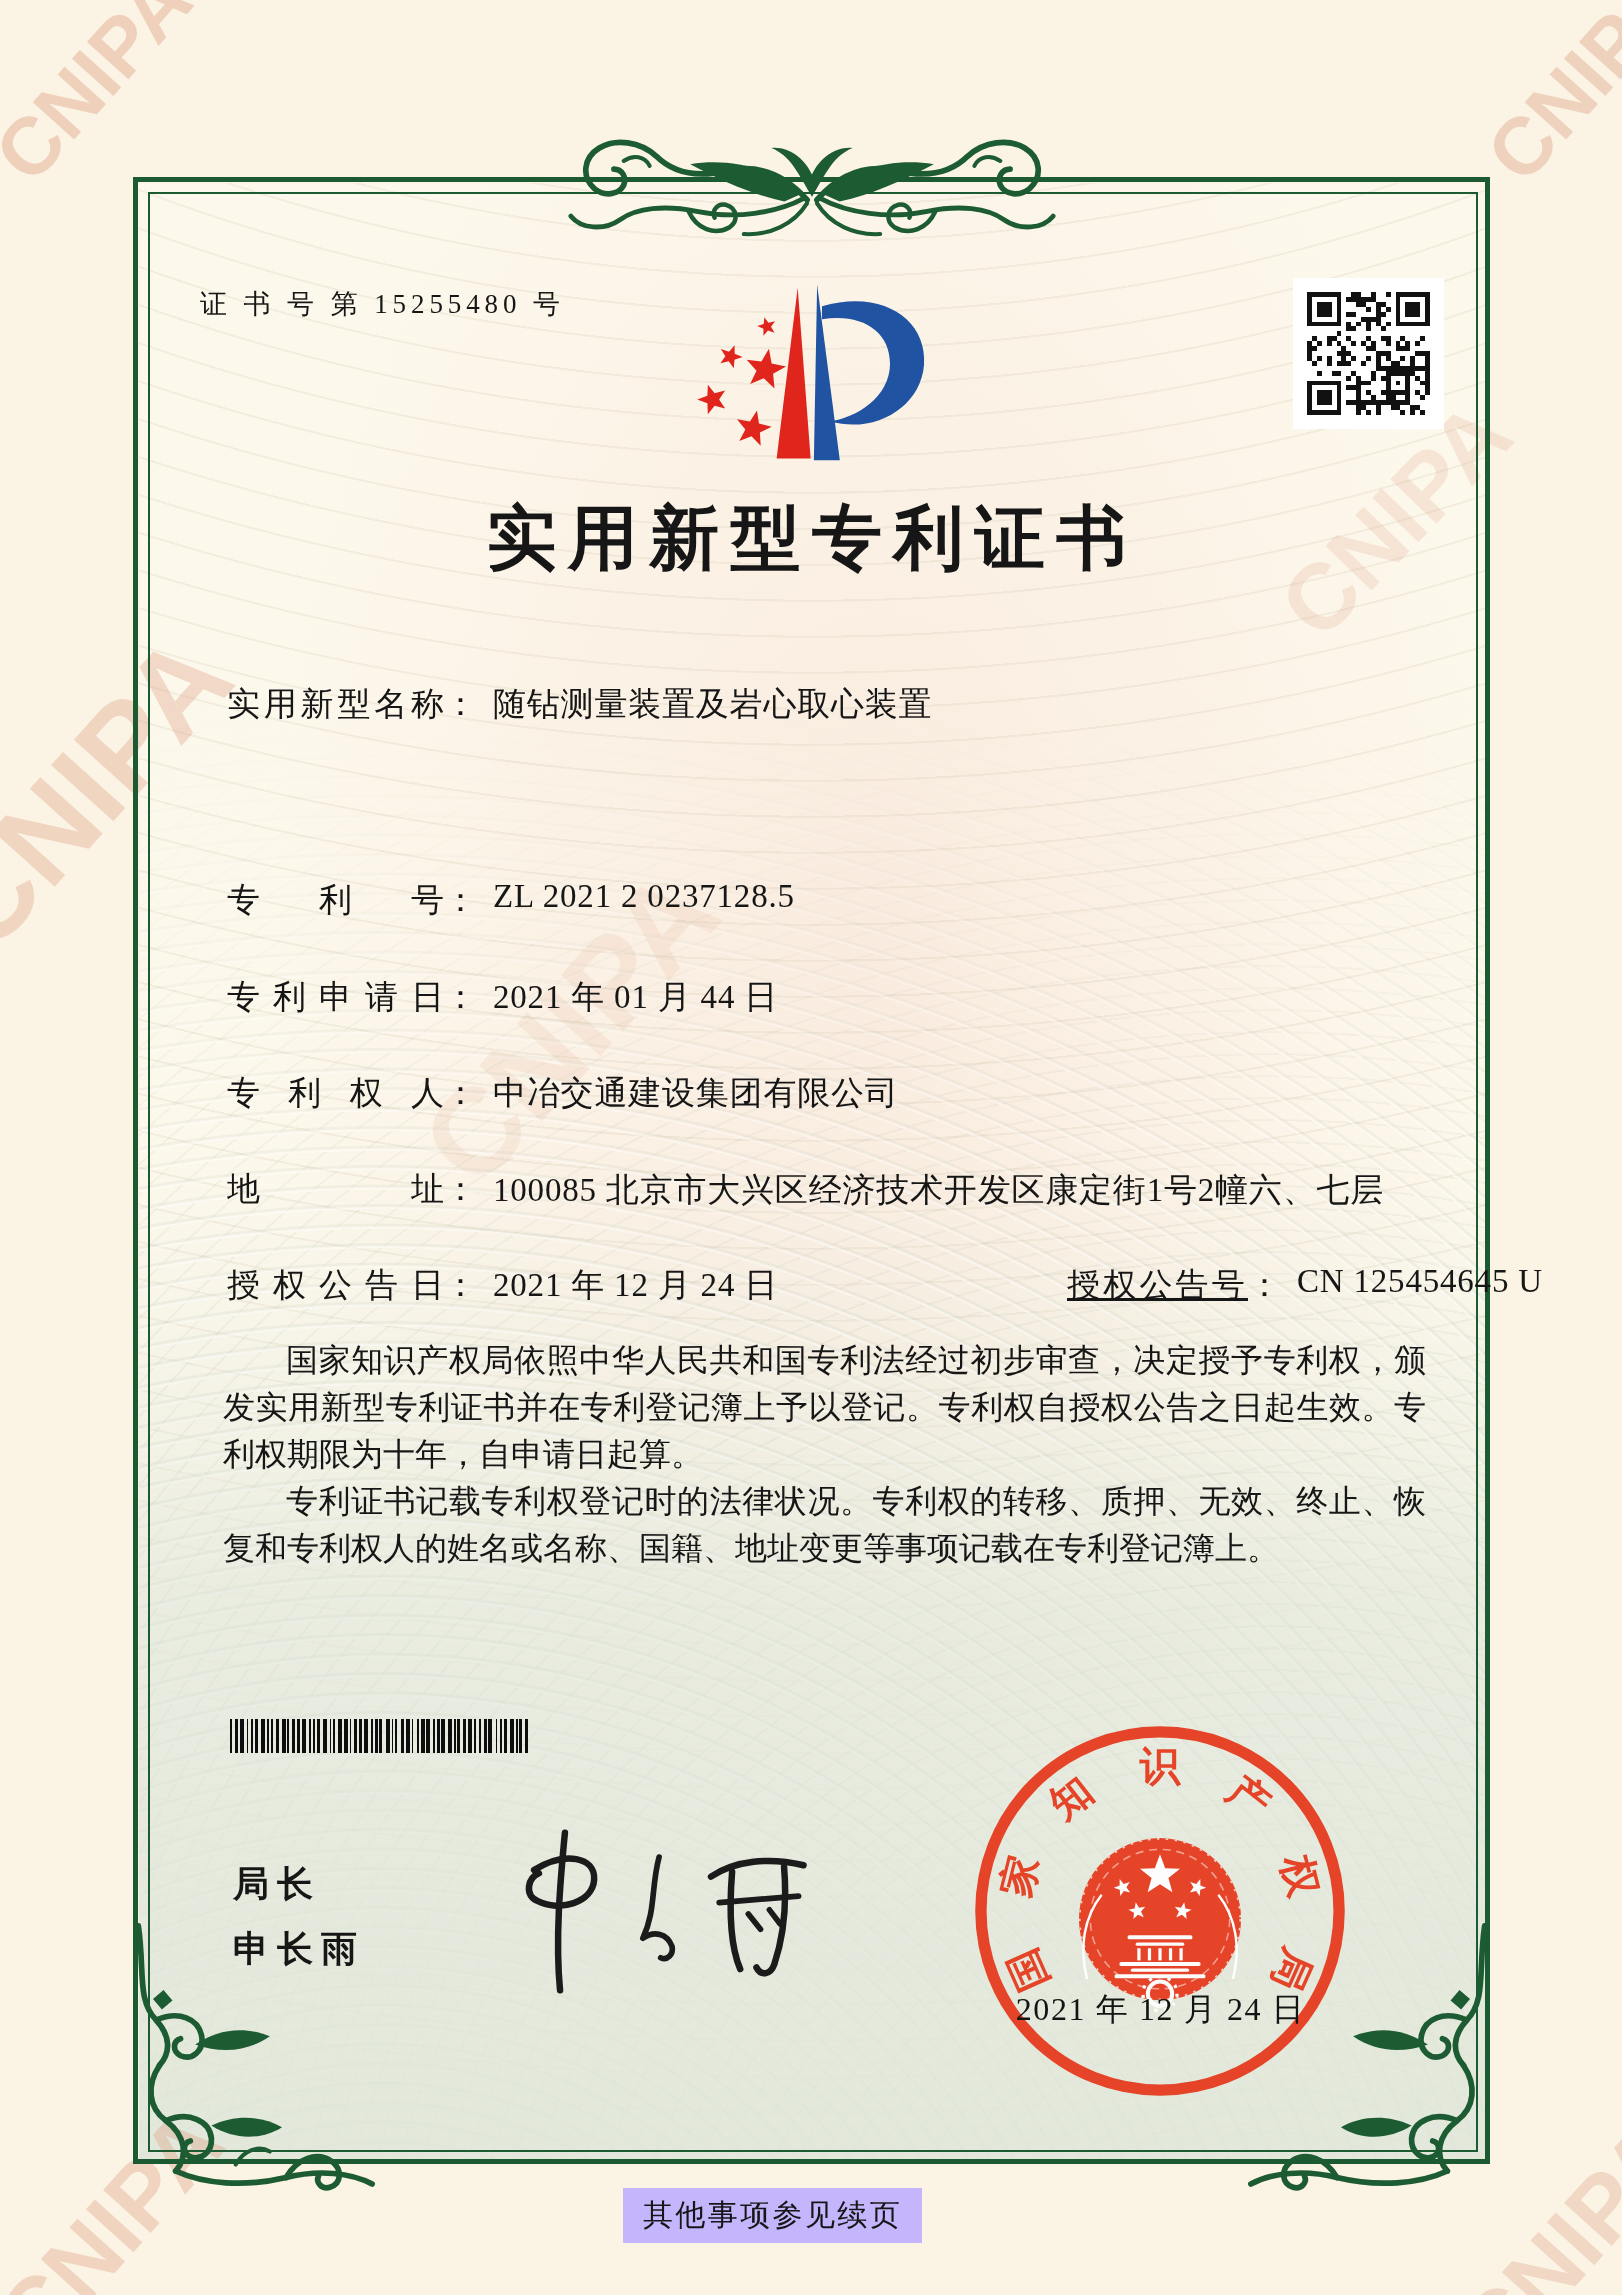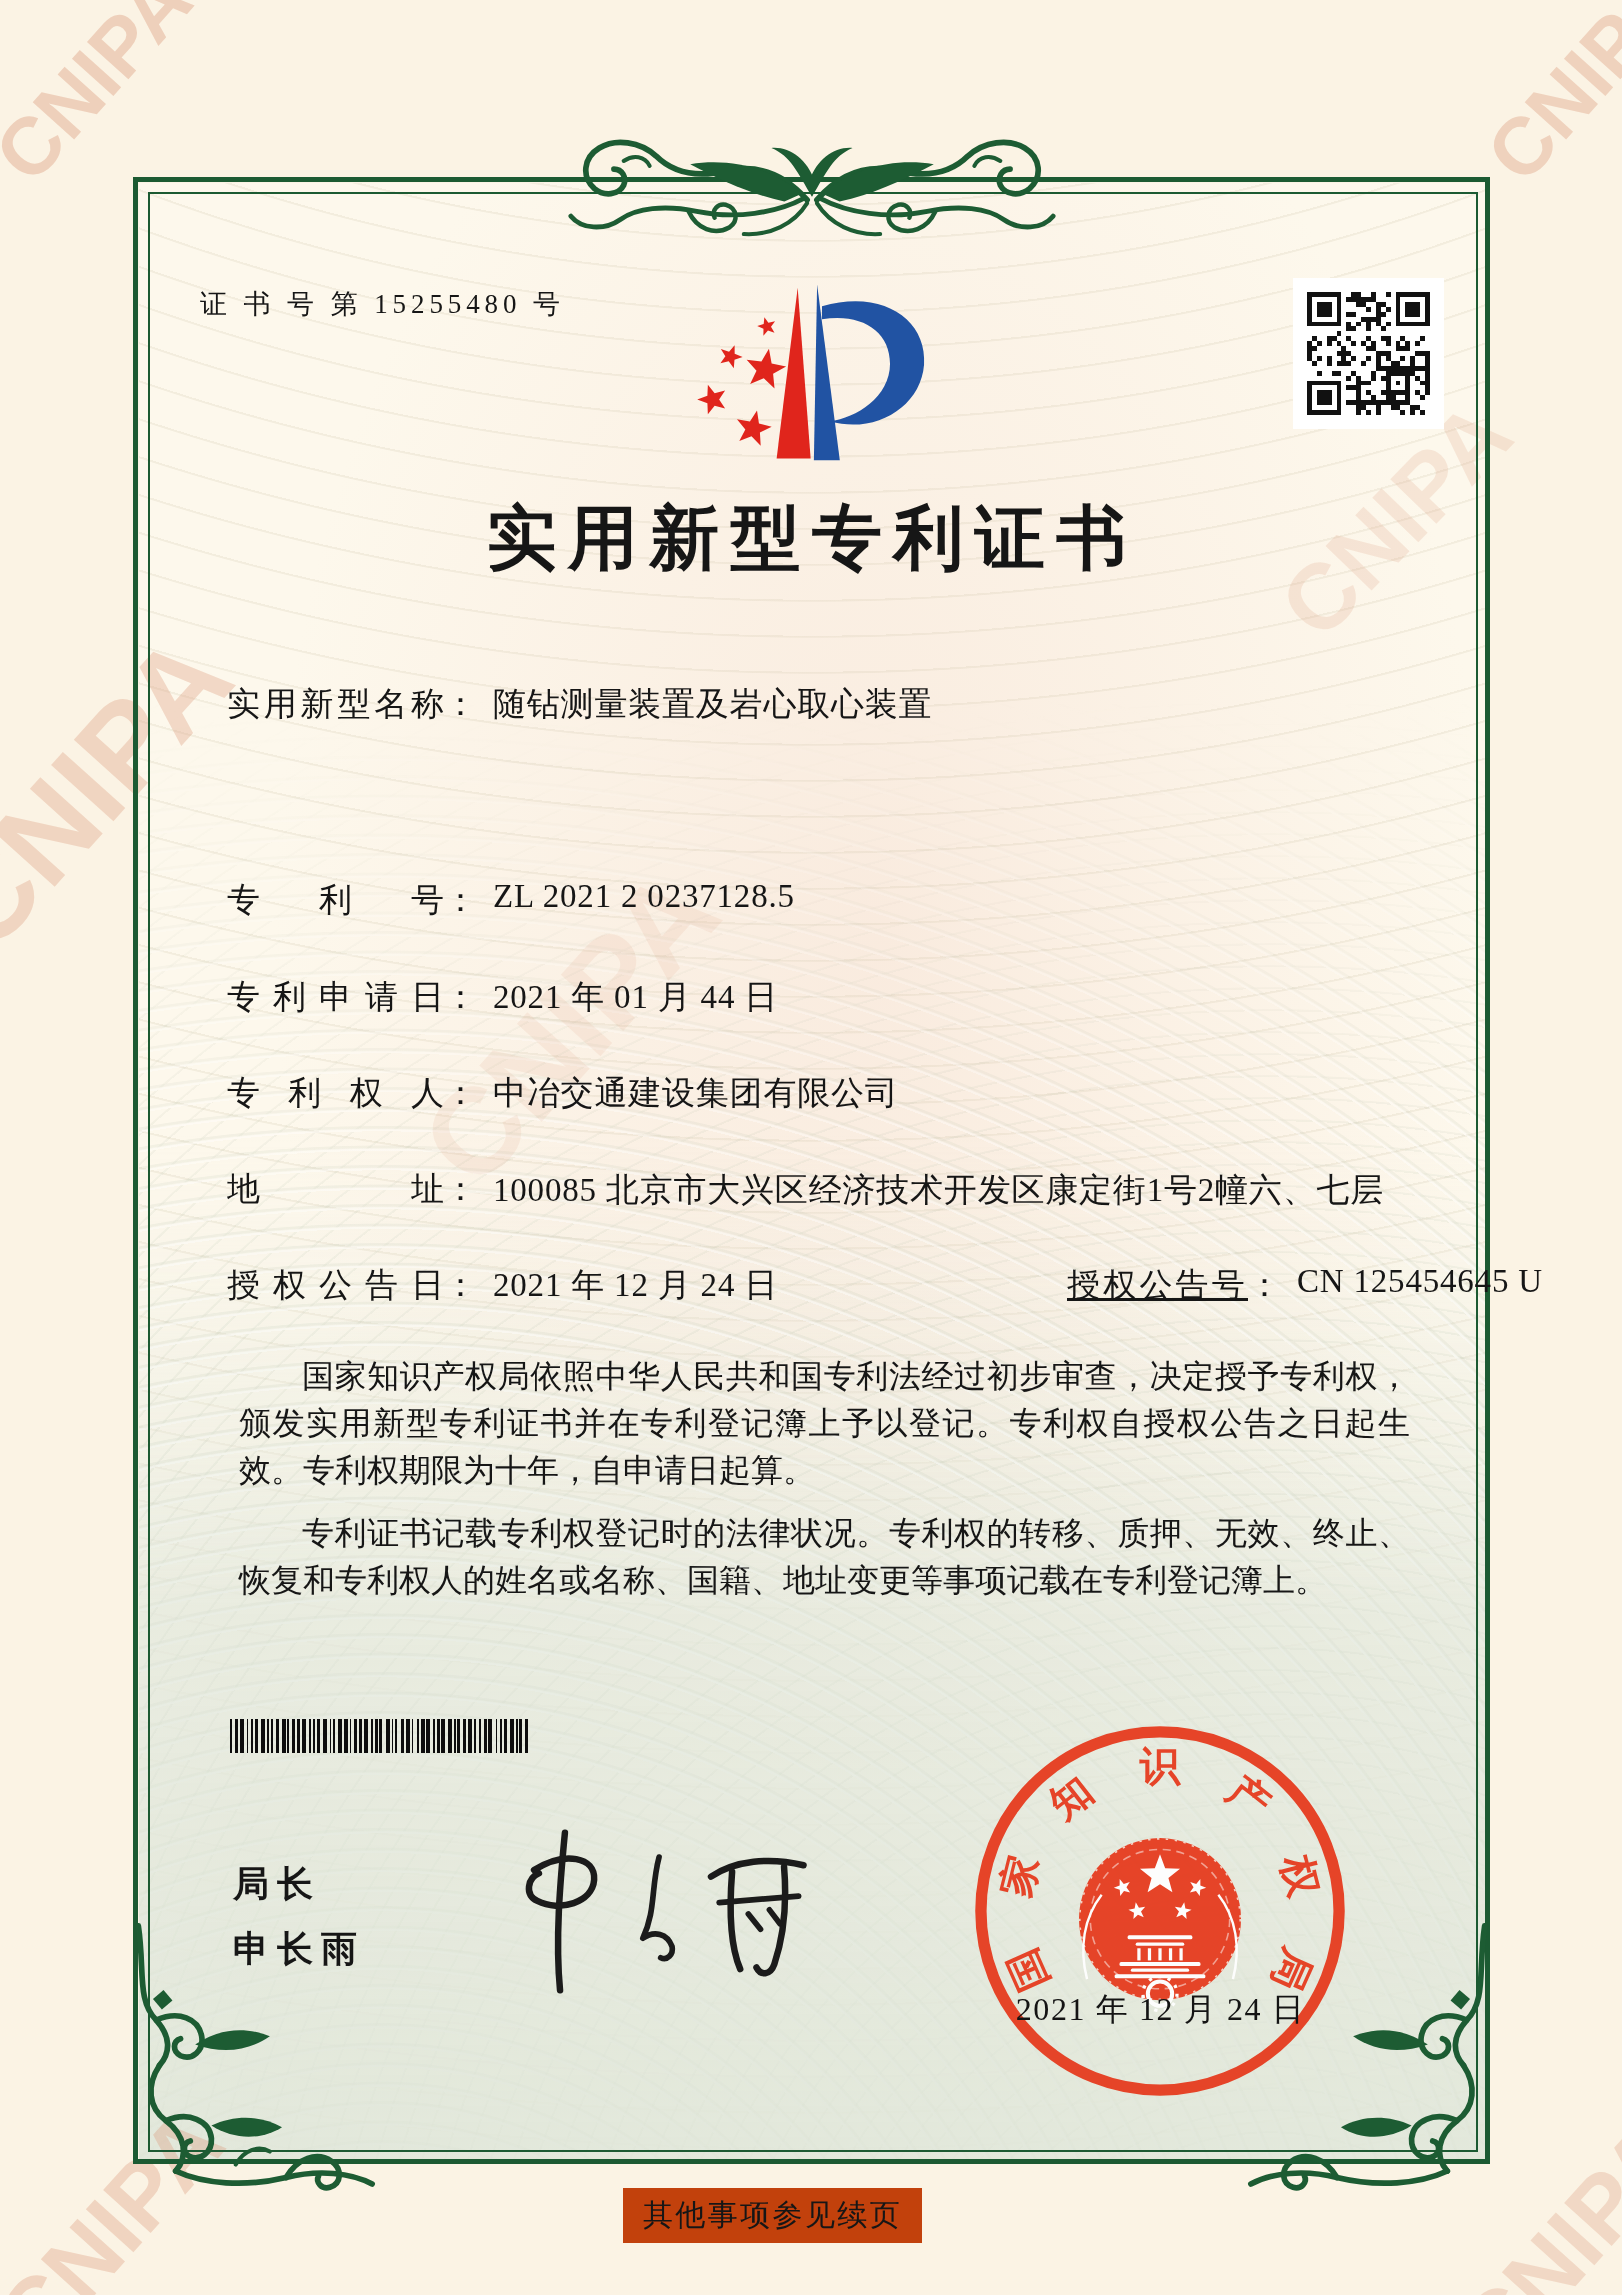--- a/index.html
+++ b/index.html
@@ -44,33 +44,33 @@
   .row{position:absolute;left:227px;font-size:33px;z-index:3;white-space:nowrap;}
   .row .lbl{display:inline-block;width:217px;text-align:justify;text-align-last:justify;vertical-align:top;}
   .row .colon{display:inline-block;vertical-align:top;}
   .row .val{display:inline-block;margin-left:16px;vertical-align:top;letter-spacing:0.8px;}
   .row-addr .val{white-space:normal;width:957px;line-height:46px;word-break:break-all;}
   .col2{position:absolute;left:840px;top:0;}
   .col2 .lbl2{letter-spacing:3.2px;text-decoration:underline;}
   
   .body-text{position:absolute;left:223px;top:1337px;width:1203px;font-size:32px;line-height:47px;
              text-align:justify;z-index:3;}
-  .body-text p{margin:16px;text-indent:63px;}
+  .body-text p{margin:0;text-indent:63px;}
   
   .barcode{position:absolute;left:230px;top:1719px;width:305px;height:34px;display:flex;z-index:3;}
   .barcode div{height:100%;}
   .officer-title{position:absolute;left:233px;top:1860px;font-size:36px;font-weight:700;letter-spacing:8px;z-index:3;}
   .officer-name{position:absolute;left:233px;top:1925px;font-size:36px;font-weight:700;letter-spacing:8px;z-index:3;}
   .signature{position:absolute;left:487px;top:1818px;width:349px;height:187px;z-index:3;}
   .seal{position:absolute;left:972px;top:1723px;width:376px;height:376px;z-index:4;opacity:.94;}
   .seal-date{position:absolute;left:1000px;top:1988px;width:321px;text-align:center;font-size:32px;
              letter-spacing:1.6px;color:#141414;z-index:5;}
   .page-footer{position:absolute;left:133px;top:2103px;width:1358px;text-align:center;font-size:30px;
                letter-spacing:3.2px;z-index:3;}
-  .note-band{position:absolute;left:623px;top:2188px;width:299px;height:55px;background:#c2410c;z-index:3;
+  .note-band{position:absolute;left:623px;top:2188px;width:299px;height:55px;background:#c4b5fd;z-index:3;
              display:flex;align-items:center;justify-content:center;}
   .note-band span{font-size:30px;letter-spacing:2.4px;}
 </style>
 </head>
 <body>
 
 <div class="page">
 
   <div class="interior">
     <div class="blush"></div>

